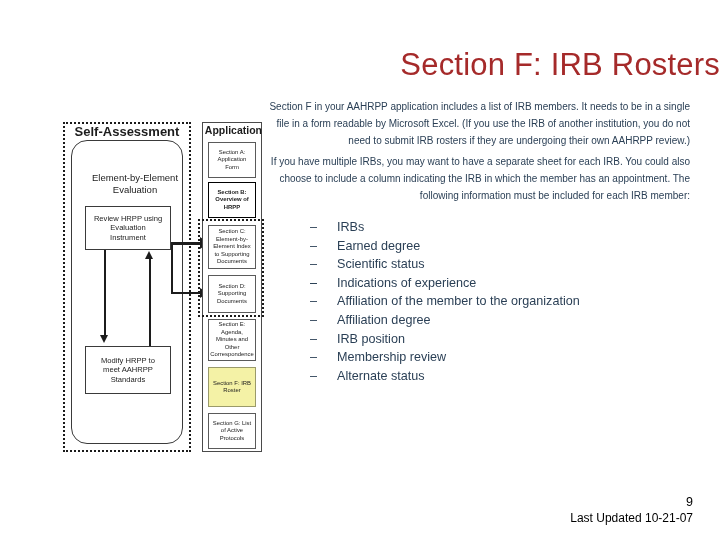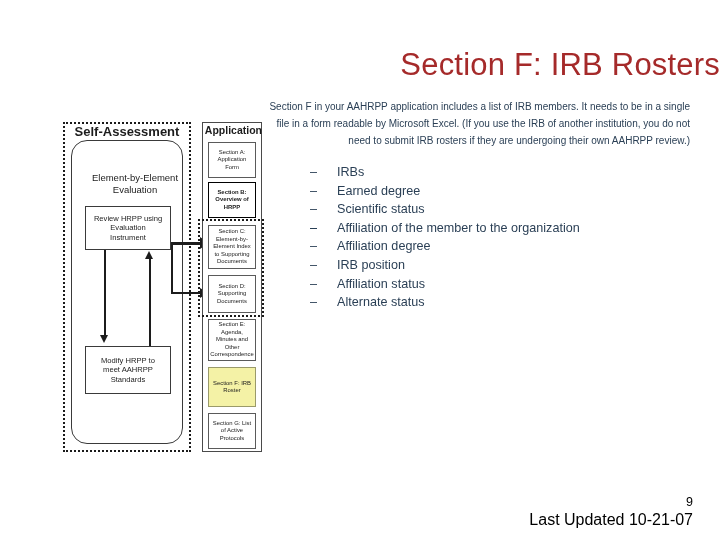--- a/index.html
+++ b/index.html
@@ -70,21 +70,21 @@
     right: 27px;
     top: 495px;
     font-size: 12.5px;
     color: #000000;
     text-align: right;
   }
   #last-updated {
     position: absolute;
     right: 27px;
     top: 511px;
-    font-size: 16px;
+    font-size: 12px;
     color: #000000;
     white-space: nowrap;
   }
 
   
   #diagram {
     position: absolute;
     left: 58px;
     top: 120px;
     width: 206px;
@@ -313,28 +313,29 @@
   <div class="sec-box" id="sec-d">Section D: Supporting Documents</div>
   <div class="sec-box" id="sec-e">Section E: Agenda, Minutes and Other Correspondence</div>
   <div class="sec-box" id="sec-f">Section F: IRB Roster</div>
   <div class="sec-box" id="sec-g">Section G: List of Active Protocols</div>
 
   <div id="cd-dotted-box"></div>
 </div>
 
 <div id="body-column">
   <p class="para">Section F in your AAHRPP application includes a list of IRB members.  It needs to be in a single file in a form readable by Microsoft Excel.  (If you use the IRB of another institution, you do not need to submit IRB rosters if they are undergoing their own AAHRPP review.)</p>
+  <p class="para">If you have multiple IRBs, you may want to have a separate sheet for each IRB.  You could also choose to include a column indicating the IRB in which the member has an appointment. The following information must be included for each IRB member:</p>
   <ul id="bullet-list">
       <li><span class="dash">–</span><span>IRBs</span></li>
       <li><span class="dash">–</span><span>Earned degree</span></li>
       <li><span class="dash">–</span><span>Scientific status</span></li>
       <li><span class="dash">–</span></li>
-      <li><span class="dash">–</span></li>
+      <li><span class="dash">–</span><span>Indications of experience</span></li>
       <li><span class="dash">–</span><span>Affiliation of the member to the organization</span></li>
       <li><span class="dash">–</span><span>Affiliation degree</span></li>
       <li><span class="dash">–</span><span>IRB position</span></li>
-      <li><span class="dash">–</span><span>Affiliation status</span></li>
+      <li><span class="dash">–</span><span>Membership review</span></li>
       <li><span class="dash">–</span><span>Alternate status</span></li>
     </ul>
 </div>
 
 <div id="page-number">9</div>
 <div id="last-updated">Last Updated 10-21-07</div>
 
 </body></html>

